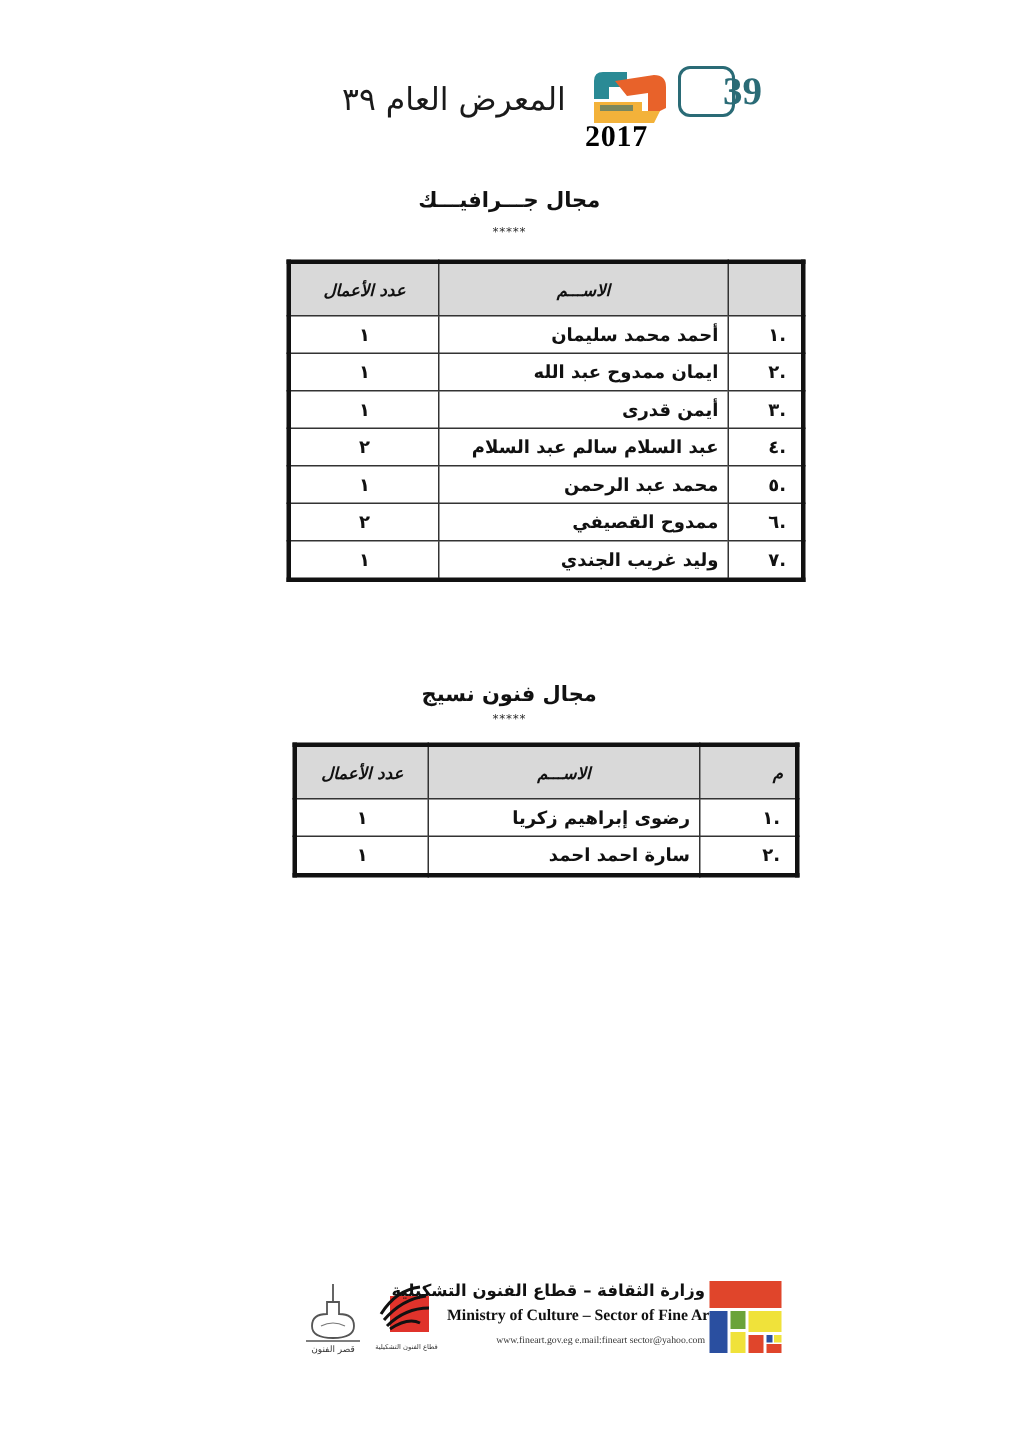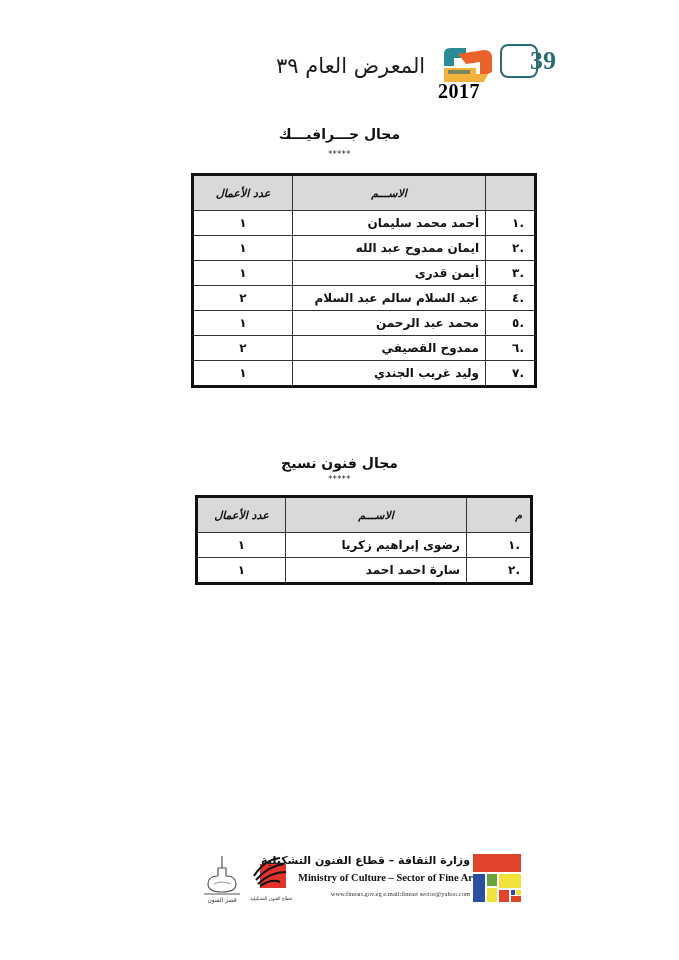--- a/index.html
+++ b/index.html
@@ -1,20 +1,20 @@
 <!DOCTYPE html>
 <html><head>
 <meta charset="utf-8">
 <style>
   html, body { margin: 0; padding: 0; background: #ffffff; }
   body { width: 679px; height: 960px; position: relative; overflow: hidden;
          font-family: "DejaVu Sans", "Liberation Sans", sans-serif; color: #111; }
 
   
-  .header { position: absolute; top: 40px; left: 222px; width: 270px; height: 66px; margin-left: 48px; }
+  .header { position: absolute; top: 40px; left: 222px; width: 270px; height: 66px; }
   .header-title { position: absolute; left: 6px; top: 14px; font-size: 21px; direction: rtl;
                   font-family: "DejaVu Sans", sans-serif; color: #1a1a1a; white-space: nowrap; }
   .logo-mark { position: absolute; left: 170px; top: 4px; width: 56px; height: 40px; }
   .badge-39 { position: absolute; left: 230px; top: 4px; width: 38px; height: 34px;
               border: 2px solid #2a6b76; border-radius: 8px; box-sizing: border-box;
               color: #2a6b76; font-family: "Liberation Serif", serif; font-weight: bold;
               font-size: 26px; line-height: 30px; text-align: center; padding-left: 28px; }
   .year { position: absolute; left: 168px; top: 40px; font-family: "Liberation Serif", serif;
           font-weight: bold; font-size: 20px; color: #000000; letter-spacing: 0.5px; }
 

